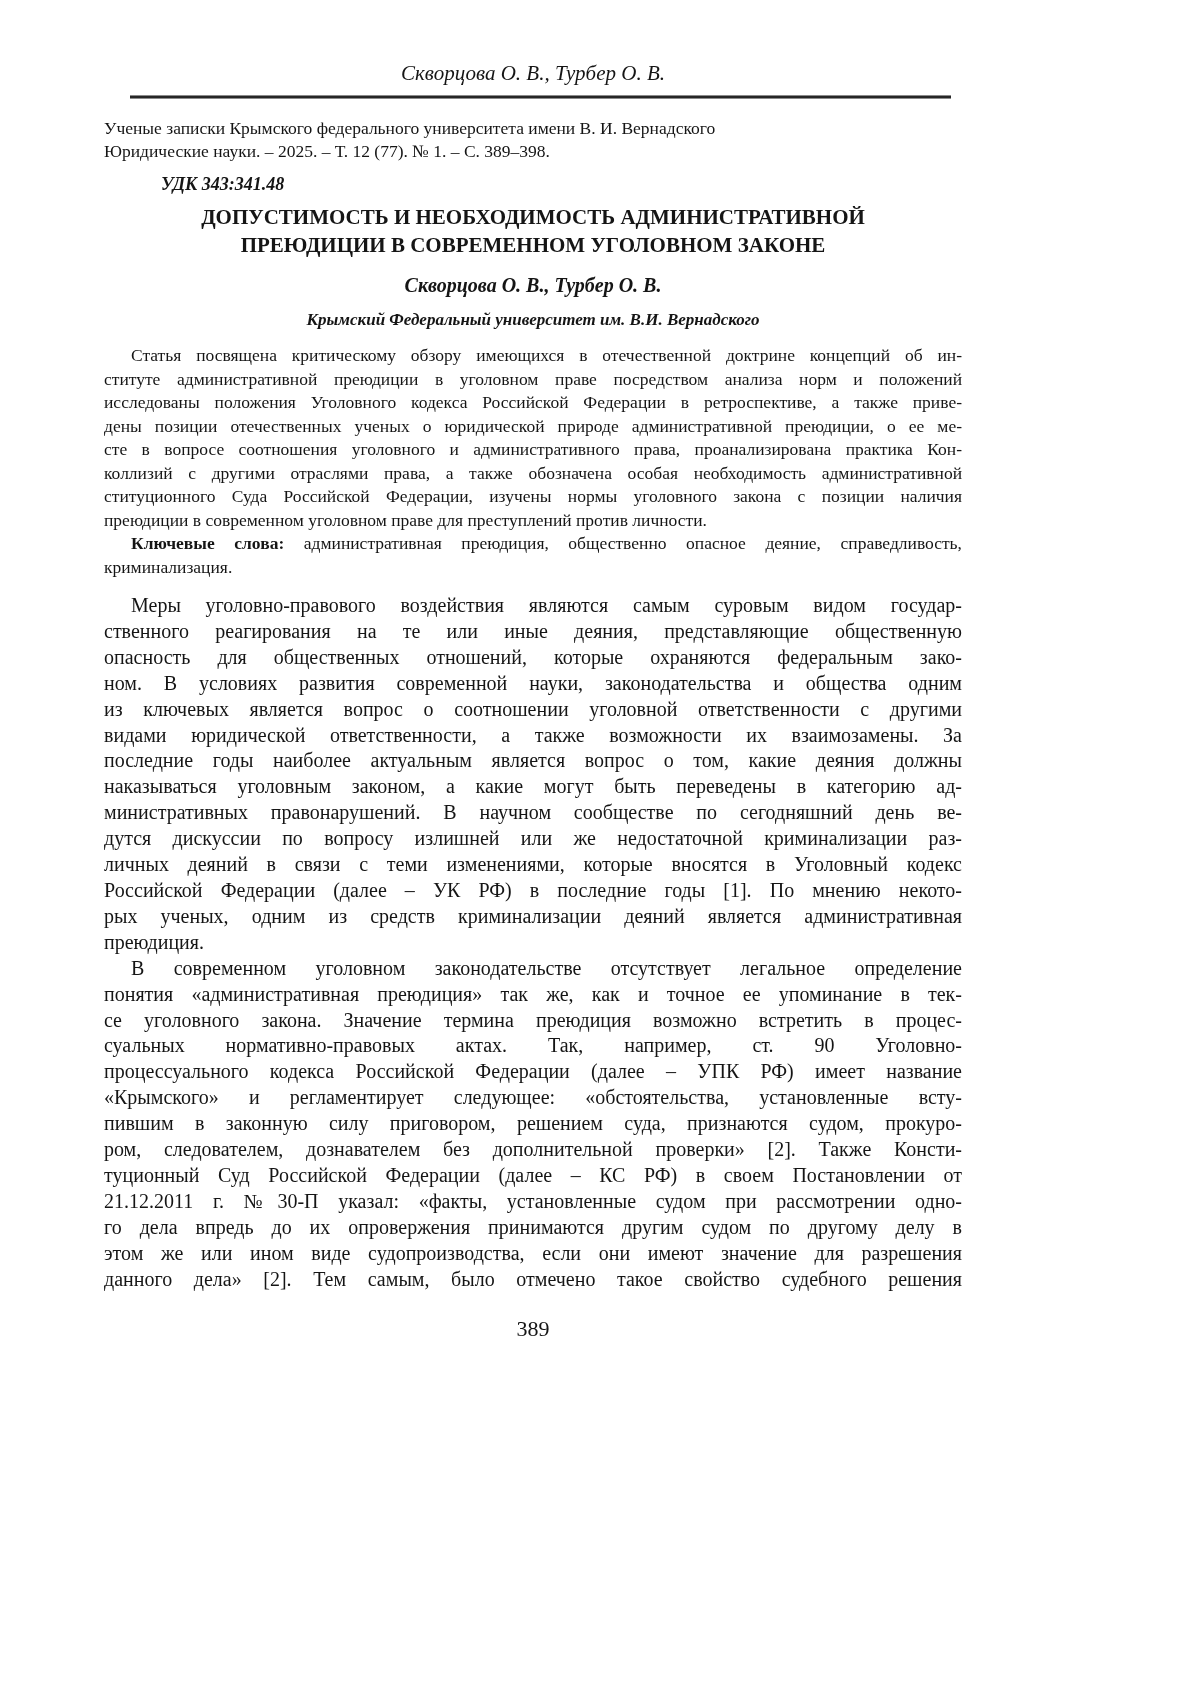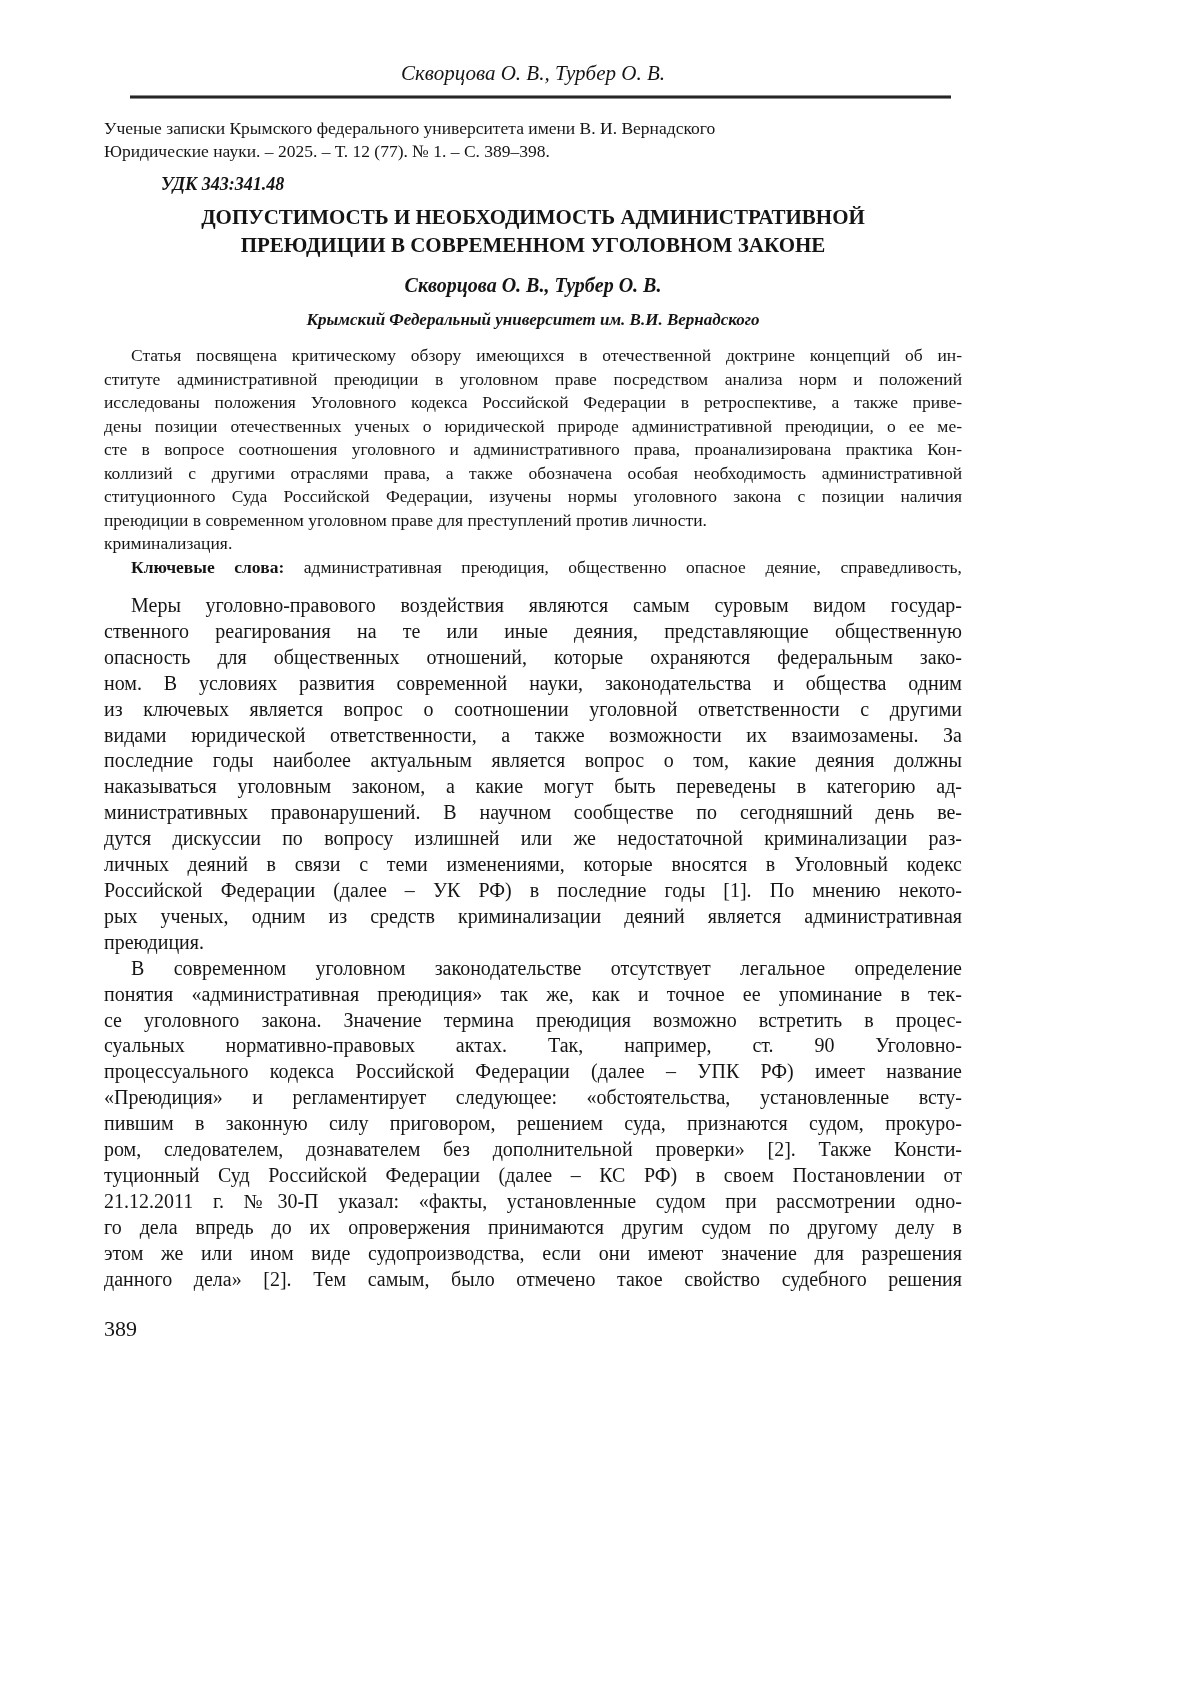--- a/index.html
+++ b/index.html
@@ -28,21 +28,21 @@
   .affiliation { margin-top:11px; text-align:center; font-weight:bold; font-style:italic; font-size:17px; line-height:22px; }
 
   .abstract { margin-top:13px; font-size:17.5px; line-height:23.5px; }
   .body-text { margin-top:14px; font-size:20px; line-height:25.9px; }
 
   .line { text-align:justify; text-align-last:justify; }
   .line.last { text-align-last:left; }
   .line.first { text-indent:27px; }
   .bold { font-weight:bold; }
 
-  .pagenum { margin-top:24px; text-align:left; font-size:22px; }
+  .pagenum { margin-top:24px; text-align:center; font-size:22px; }
 </style>
 </head>
 <body>
 
 <div class="page">
   <div class="running-head">Скворцова О. В., Турбер О. В.</div>
   <div class="header-rule"></div>
 
   <div class="citation">
     <div>Ученые записки Крымского федерального университета имени В. И. Вернадского</div>
@@ -63,22 +63,22 @@
     <div>
         <div class="line first">Статья посвящена критическому обзору имеющихся в отечественной доктрине концепций об ин-</div>
         <div class="line">ституте административной преюдиции в уголовном праве посредством анализа норм и положений</div>
         <div class="line">исследованы положения Уголовного кодекса Российской Федерации в ретроспективе, а также приве-</div>
         <div class="line">дены позиции отечественных ученых о юридической природе административной преюдиции, о ее ме-</div>
         <div class="line">сте в вопросе соотношения уголовного и административного права, проанализирована практика Кон-</div>
         <div class="line">коллизий с другими отраслями права, а также обозначена особая необходимость административной</div>
         <div class="line">ституционного Суда Российской Федерации, изучены нормы уголовного закона с позиции наличия</div>
         <div class="line last">преюдиции в современном уголовном праве для преступлений против личности.</div>
       </div>
+    <div class="line first"><span class="bold">Ключевые слова:</span><span> административная преюдиция, общественно опасное деяние, справедливость,</span></div>
     <div class="line last">криминализация.</div>
-    <div class="line first"><span class="bold">Ключевые слова:</span><span> административная преюдиция, общественно опасное деяние, справедливость,</span></div>
   </div>
 
   <div class="body-text">
       <div>
         <div class="line first">Меры уголовно-правового воздействия являются самым суровым видом государ-</div>
         <div class="line">ственного реагирования на те или иные деяния, представляющие общественную</div>
         <div class="line">опасность для общественных отношений, которые охраняются федеральным зако-</div>
         <div class="line">ном. В условиях развития современной науки, законодательства и общества одним</div>
         <div class="line">из ключевых является вопрос о соотношении уголовной ответственности с другими</div>
         <div class="line">видами юридической ответственности, а также возможности их взаимозамены. За</div>
@@ -90,21 +90,21 @@
         <div class="line">Российской Федерации (далее – УК РФ) в последние годы [1].  По мнению некото-</div>
         <div class="line">рых ученых, одним из средств криминализации деяний является административная</div>
         <div class="line last">преюдиция.</div>
       </div>
       <div>
         <div class="line first">В современном уголовном законодательстве отсутствует легальное определение</div>
         <div class="line">понятия «административная преюдиция» так же, как и точное ее упоминание в тек-</div>
         <div class="line">се уголовного закона. Значение термина преюдиция возможно встретить в процес-</div>
         <div class="line">суальных нормативно-правовых актах. Так, например, ст. 90 Уголовно-</div>
         <div class="line">процессуального кодекса Российской Федерации (далее – УПК РФ) имеет название</div>
-        <div class="line">«Преюдиция» и регламентирует следующее: «обстоятельства, установленные всту-</div>
+        <div class="line">«Крымского» и регламентирует следующее: «обстоятельства, установленные всту-</div>
         <div class="line">пившим в законную силу приговором, решением суда, признаются судом, прокуро-</div>
         <div class="line">ром, следователем, дознавателем без дополнительной проверки» [2]. Также Консти-</div>
         <div class="line">туционный Суд Российской Федерации (далее – КС РФ) в своем Постановлении от</div>
         <div class="line">21.12.2011 г. №30-П указал: «факты, установленные судом при рассмотрении одно-</div>
         <div class="line">го дела впредь до их опровержения принимаются другим судом по другому делу в</div>
         <div class="line">этом же или ином виде судопроизводства, если они имеют значение для разрешения</div>
         <div class="line">данного дела» [2]. Тем самым, было отмечено такое свойство судебного решения</div>
       </div>
     </div>
 

